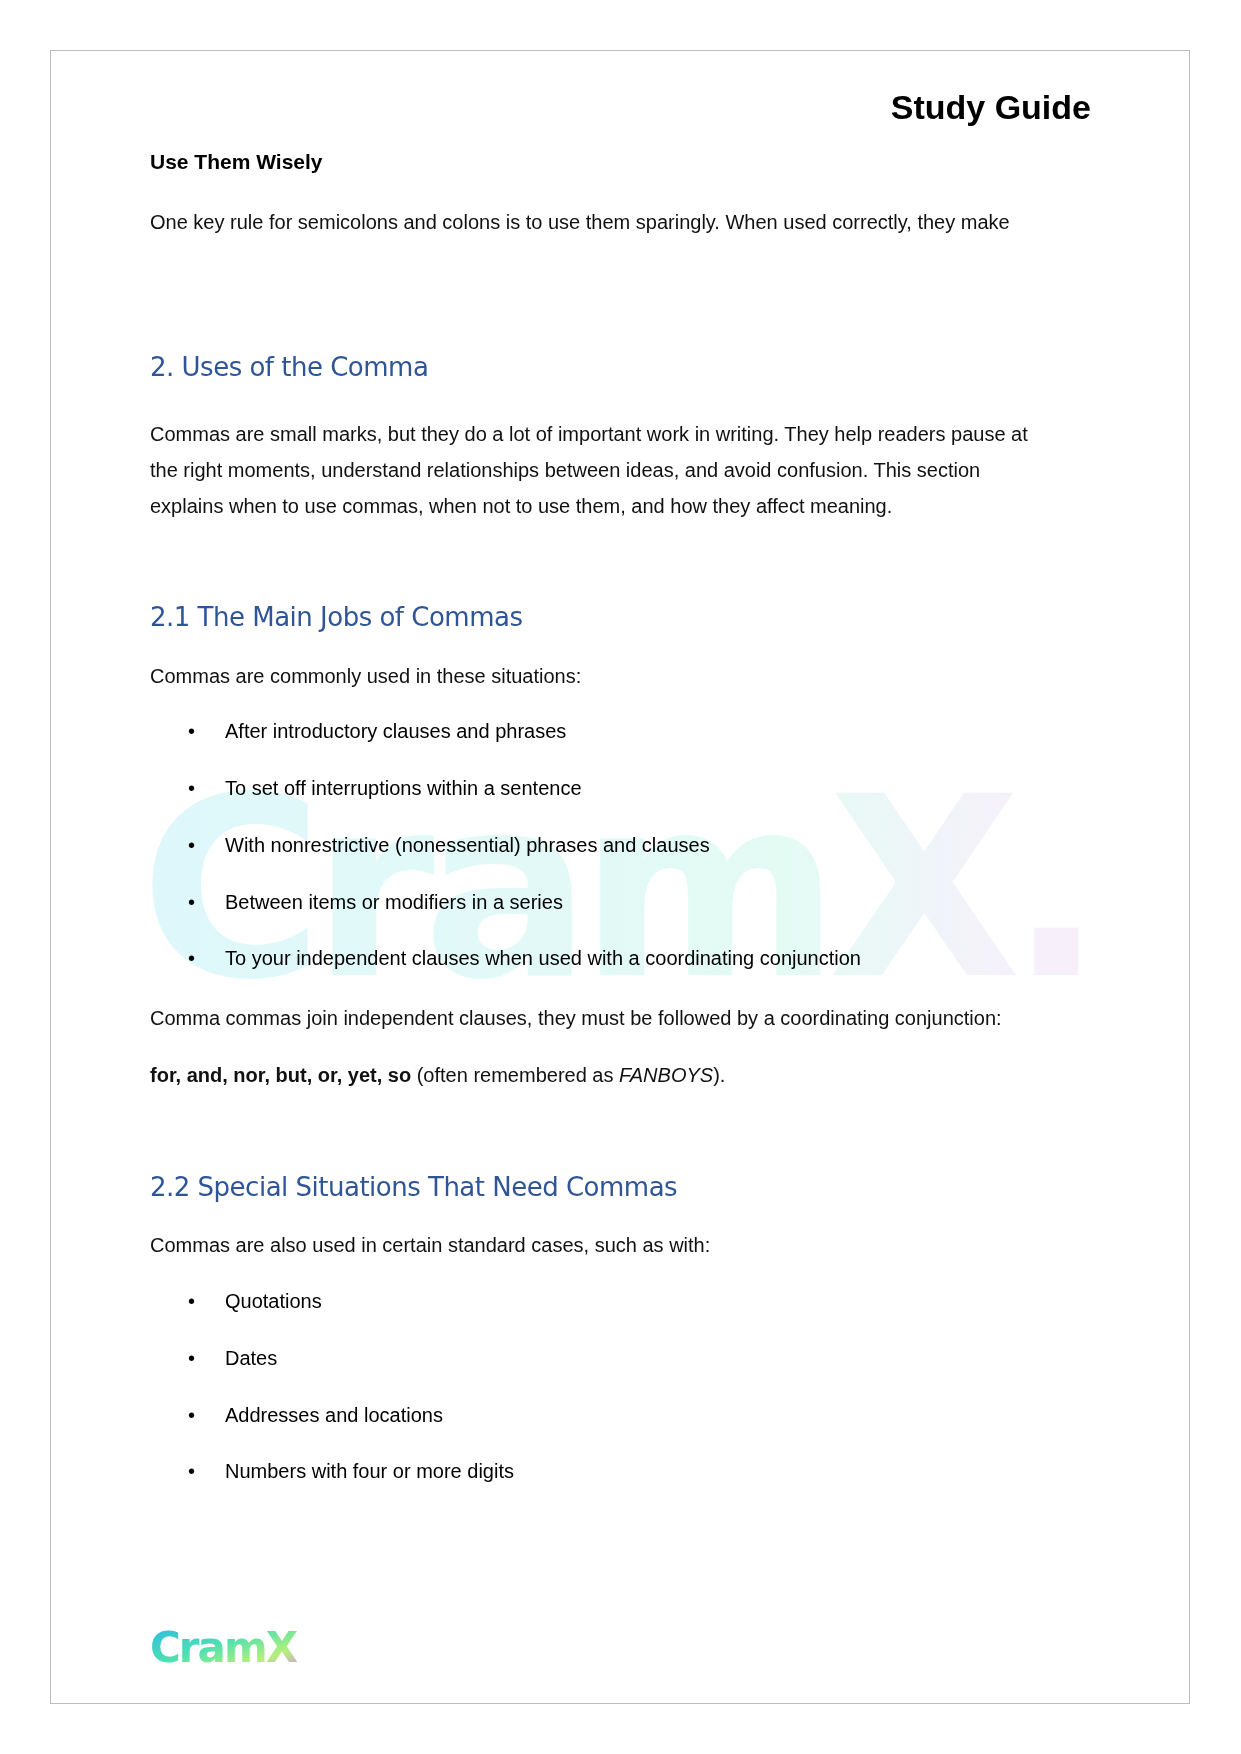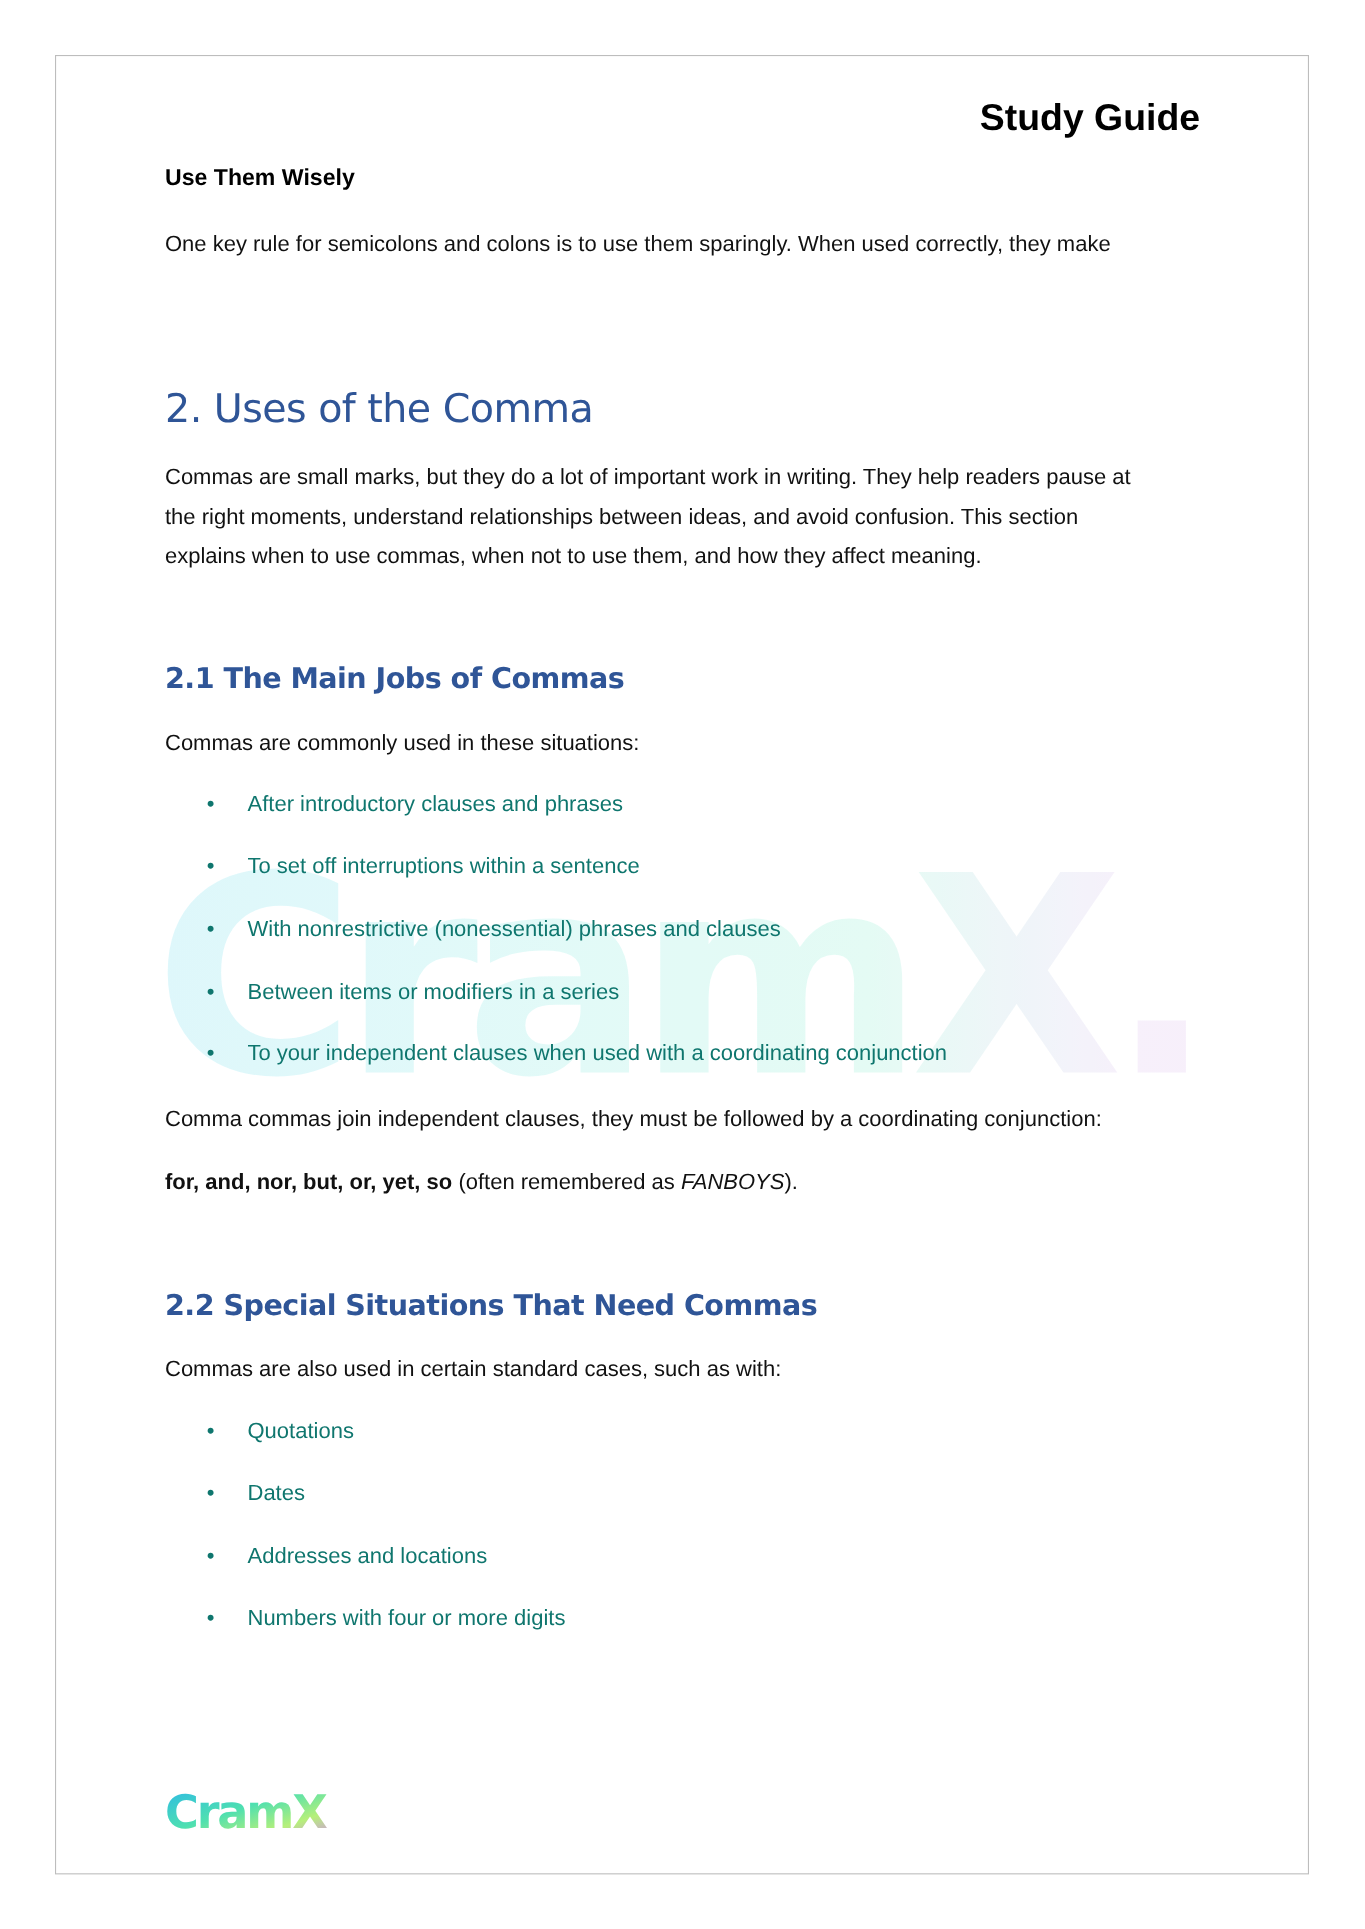--- a/index.html
+++ b/index.html
@@ -4,23 +4,23 @@
 <style>
   html, body { margin:0; padding:0; background:#ffffff; }
   body { width:1241px; height:1754px; position:relative; overflow:hidden;
          font-family:"Liberation Sans", sans-serif; color:#111; }
   .page-border { position:absolute; left:50px; top:50px; width:1140px; height:1654px;
                  border:1px solid #bdbdbd; box-sizing:border-box; }
   .abs { position:absolute; white-space:nowrap; }
   .doc-title { right:150px; top:88px; font-size:34px; font-weight:bold; color:#000; }
   .bold-label { left:150px; top:150px; font-size:21px; font-weight:bold; color:#000; }
   .para { left:150px; font-size:20px; line-height:36px; color:#111; }
-  .h1 { left:150px; font-size:36px; color:#2F5597; font-family:"DejaVu Sans", sans-serif; letter-spacing:-0.5px; }
-  .h2 { left:150px; font-size:26px; font-weight:bold; color:#2F5597; font-family:"DejaVu Sans", sans-serif; letter-spacing:-0.5px; }
-  .bullet-row { left:150px; font-size:20px; color:#0f766e; }
+  .h1 { left:150px; font-size:26px; color:#2F5597; font-family:"DejaVu Sans", sans-serif; letter-spacing:-0.5px; }
+  .h2 { left:150px; font-size:26px; font-weight:normal; color:#2F5597; font-family:"DejaVu Sans", sans-serif; letter-spacing:-0.5px; }
+  .bullet-row { left:150px; font-size:20px; color:#000000; }
   .bullet-row .dot { display:inline-block; width:75px; padding-left:38px; box-sizing:border-box; }
   .watermark { position:absolute; left:150px; top:760px; width:940px; height:235px; pointer-events:none; }
   .logo { position:absolute; left:150px; top:1622px; width:150px; height:48px; }
   .italic { font-style:italic; }
   .strong { font-weight:bold; }
 </style>
 </head>
 <body>
 
 <div class="page-border"></div>

